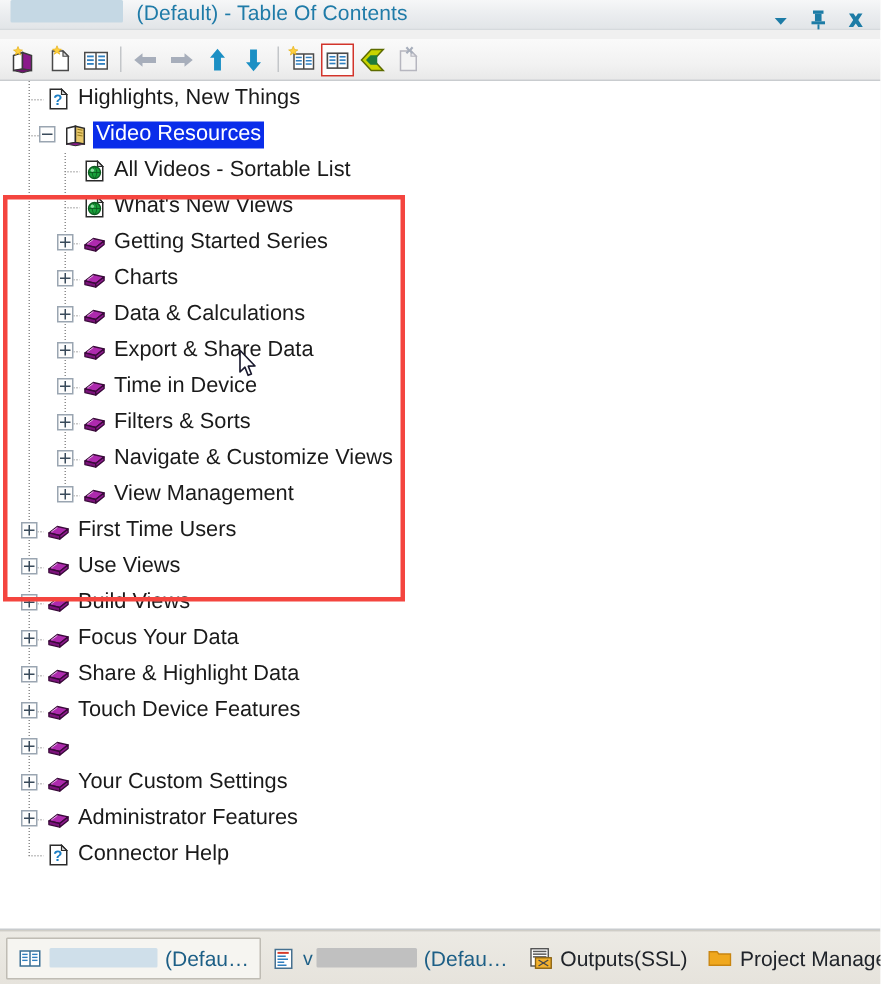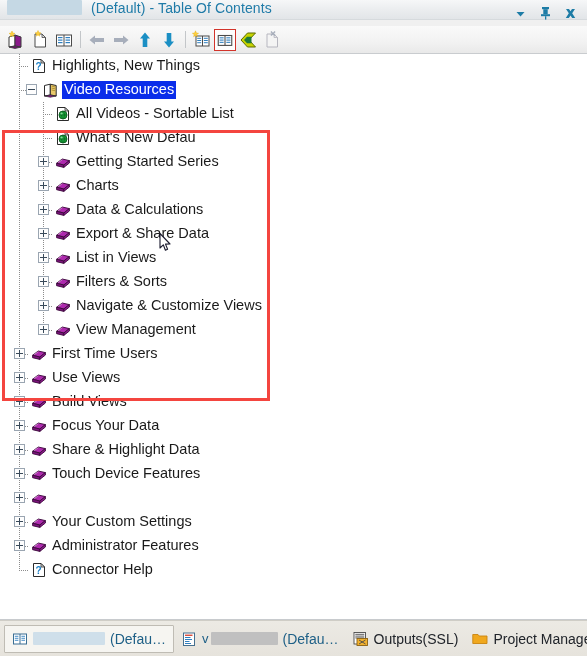--- a/index.html
+++ b/index.html
@@ -378,21 +378,21 @@
         <div class="row" style="position: absolute; left: 0px; top: 72px; width: 587px;">
           <span class="icn" style="position: absolute; left: 55px; top: 4px;">
             <svg width="16" height="16" viewBox="0 0 16 16">
               <path d="M2.5 1.5 L10 1.5 L13.5 5 L13.5 14.5 L2.5 14.5 Z" fill="#ffffff" stroke="#2b2b2b" stroke-width="1"></path>
               <path d="M10 1.5 L10 5 L13.5 5 Z" fill="#dddddd" stroke="#2b2b2b" stroke-width="0.8"></path>
               <circle cx="8" cy="9" r="4" fill="#18a03a" stroke="#0c5c20" stroke-width="0.9"></circle>
               <path d="M4.2 9 L11.8 9 M8 5.1 C6 7 6 11 8 12.9 M8 5.1 C10 7 10 11 8 12.9" stroke="#0c5c20" stroke-width="0.6" fill="none"></path>
               <circle cx="6.6" cy="7.5" r="1.1" fill="#9fe6b0" opacity="0.85"></circle>
             </svg>
           </span>
-          <span class="lbl" style="position: absolute; left: 74px; top: 3px;">What's New Defau</span>
+          <span class="lbl" style="position: absolute; left: 74px; top: 3px;">What's New Views</span>
         </div>
         <div class="hguide" style="left: 43px; top: 108px; width: 10px;"></div>
         <div class="row" style="position: absolute; left: 0px; top: 96px; width: 587px;">
           <div class="exp plus" style="left: 38px; top: 6px;"></div>
           <span class="icn" style="position: absolute; left: 55px; top: 4px;">
             <svg width="16" height="16" viewBox="0 0 16 16">
               <path d="M1.6 9.3 L7.2 5.0 L14.4 6.6 L8.8 11.0 Z" fill="#ae2aae" stroke="#3a0a3a" stroke-width="0.9" stroke-linejoin="round"></path>
               <path d="M1.6 9.3 L8.8 11.0 L8.8 13.4 L1.6 11.7 Z" fill="#7d127d" stroke="#3a0a3a" stroke-width="0.9" stroke-linejoin="round"></path>
               <path d="M8.8 11.0 L14.4 6.6 L14.4 9.0 L8.8 13.4 Z" fill="#8f1a8f" stroke="#3a0a3a" stroke-width="0.9" stroke-linejoin="round"></path>
               <path d="M3.2 8.6 L7.3 5.6" stroke="#f0c8f0" stroke-width="0.6"></path>
@@ -443,21 +443,21 @@
         <div class="row" style="position: absolute; left: 0px; top: 192px; width: 587px;">
           <div class="exp plus" style="left: 38px; top: 6px;"></div>
           <span class="icn" style="position: absolute; left: 55px; top: 4px;">
             <svg width="16" height="16" viewBox="0 0 16 16">
               <path d="M1.6 9.3 L7.2 5.0 L14.4 6.6 L8.8 11.0 Z" fill="#ae2aae" stroke="#3a0a3a" stroke-width="0.9" stroke-linejoin="round"></path>
               <path d="M1.6 9.3 L8.8 11.0 L8.8 13.4 L1.6 11.7 Z" fill="#7d127d" stroke="#3a0a3a" stroke-width="0.9" stroke-linejoin="round"></path>
               <path d="M8.8 11.0 L14.4 6.6 L14.4 9.0 L8.8 13.4 Z" fill="#8f1a8f" stroke="#3a0a3a" stroke-width="0.9" stroke-linejoin="round"></path>
               <path d="M3.2 8.6 L7.3 5.6" stroke="#f0c8f0" stroke-width="0.6"></path>
             </svg>
           </span>
-          <span class="lbl" style="position: absolute; left: 74px; top: 3px;">List in Views</span>
+          <span class="lbl" style="position: absolute; left: 74px; top: 3px;">Time in Device</span>
         </div>
         <div class="hguide" style="left: 43px; top: 228px; width: 10px;"></div>
         <div class="row" style="position: absolute; left: 0px; top: 216px; width: 587px;">
           <div class="exp plus" style="left: 38px; top: 6px;"></div>
           <span class="icn" style="position: absolute; left: 55px; top: 4px;">
             <svg width="16" height="16" viewBox="0 0 16 16">
               <path d="M1.6 9.3 L7.2 5.0 L14.4 6.6 L8.8 11.0 Z" fill="#ae2aae" stroke="#3a0a3a" stroke-width="0.9" stroke-linejoin="round"></path>
               <path d="M1.6 9.3 L8.8 11.0 L8.8 13.4 L1.6 11.7 Z" fill="#7d127d" stroke="#3a0a3a" stroke-width="0.9" stroke-linejoin="round"></path>
               <path d="M8.8 11.0 L14.4 6.6 L14.4 9.0 L8.8 13.4 Z" fill="#8f1a8f" stroke="#3a0a3a" stroke-width="0.9" stroke-linejoin="round"></path>
               <path d="M3.2 8.6 L7.3 5.6" stroke="#f0c8f0" stroke-width="0.6"></path>

